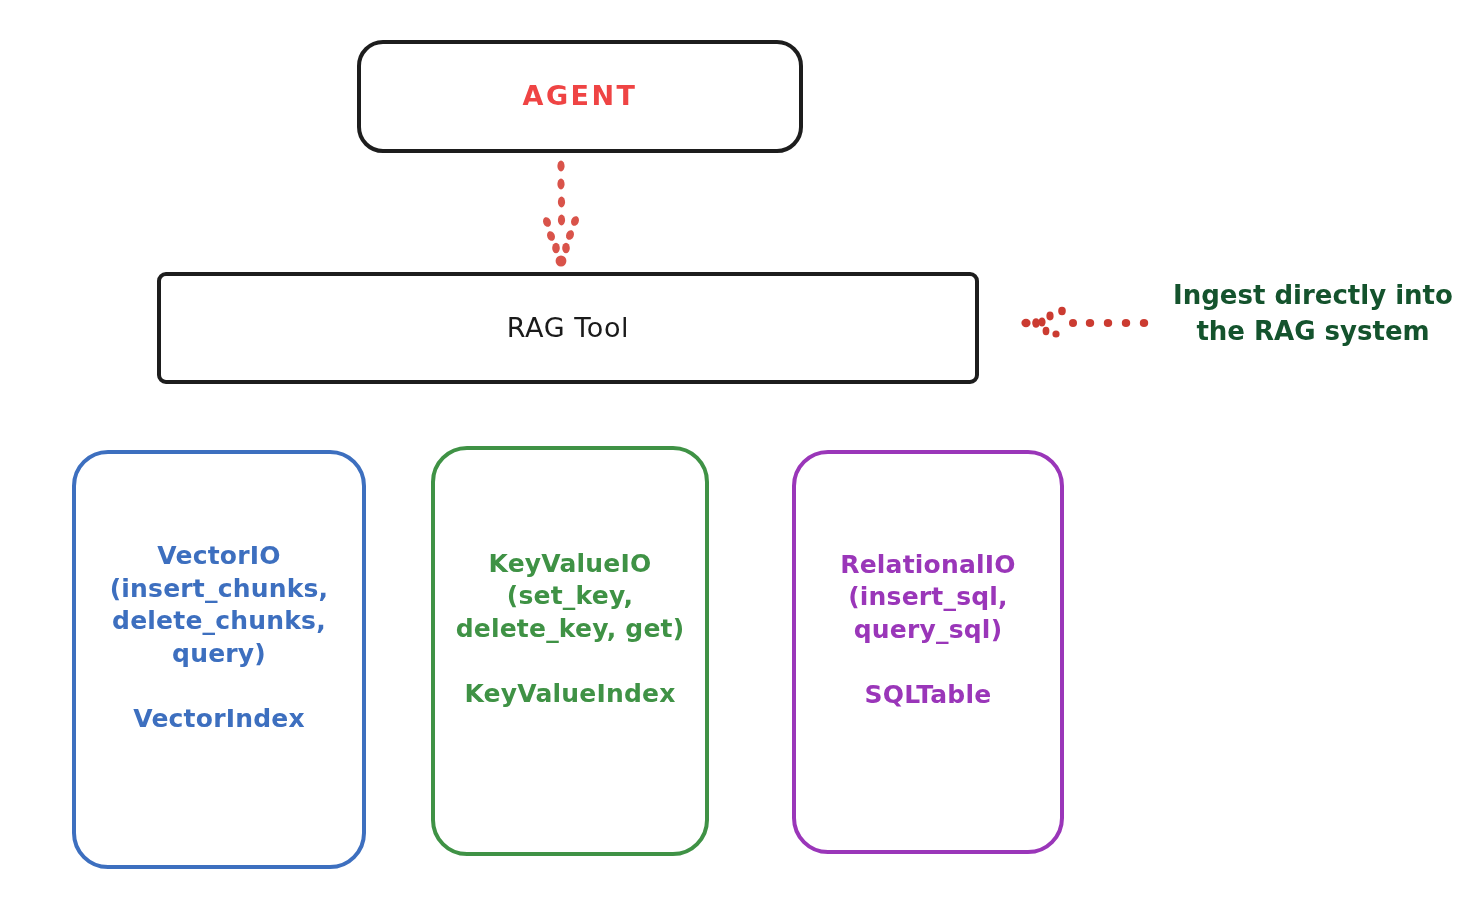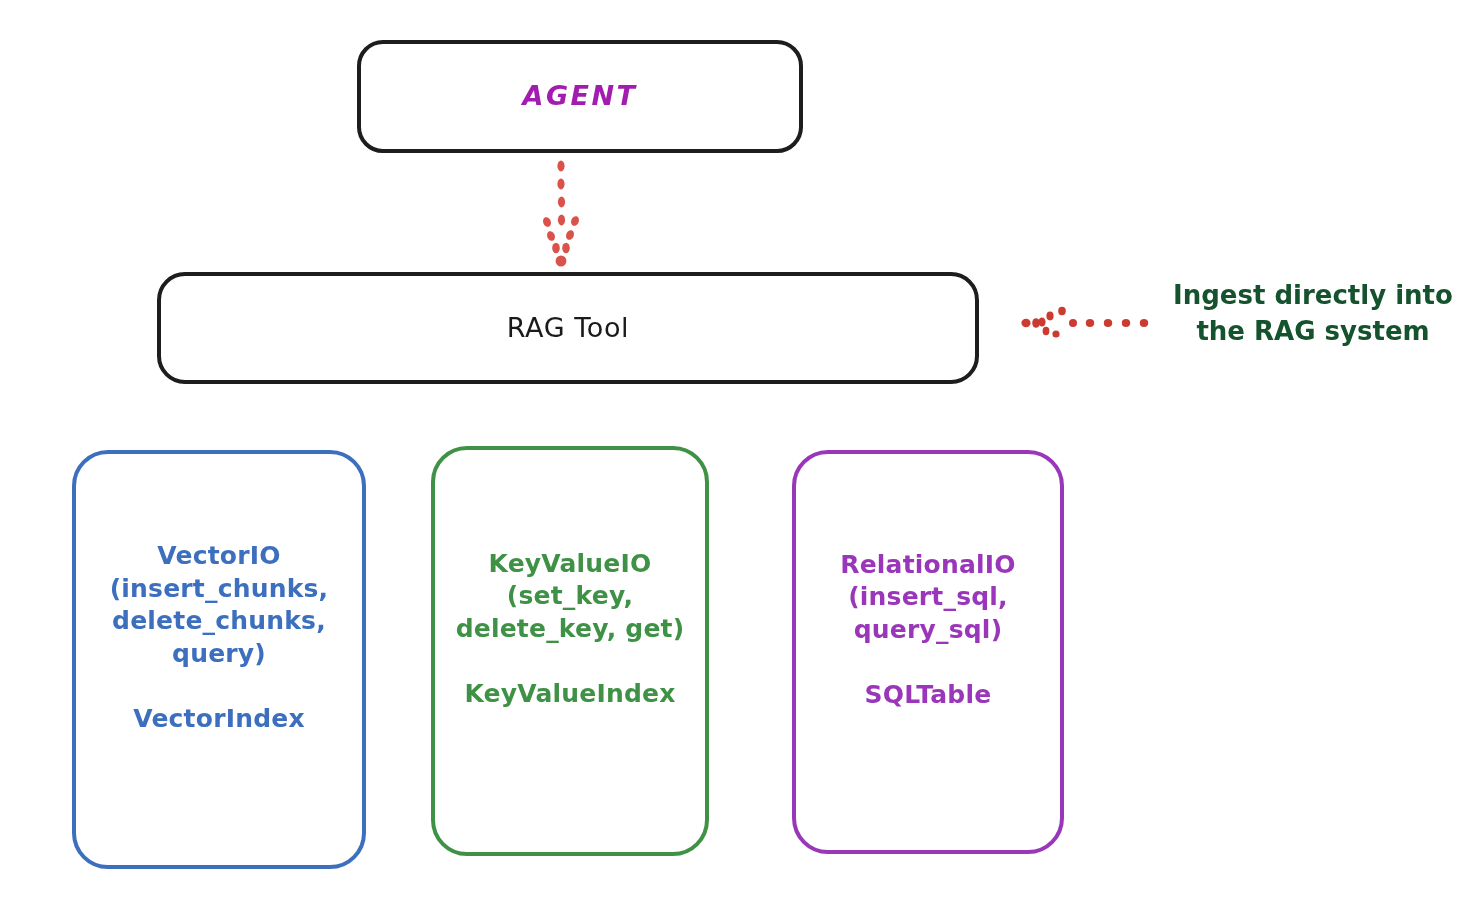--- a/index.html
+++ b/index.html
@@ -44,36 +44,35 @@
   
   #agent-node {
     left: 357px;
     top: 40px;
     width: 446px;
     height: 113px;
     border: 4.5px solid #1d1d1d;
     border-radius: 26px;
   }
   #agent-node .node-label {
-    color: #a21caf;
+    color: #ef4444;
     font-size: 27px;
-    font-style: italic;
     font-weight: 700;
     letter-spacing: 2.5px;
     font-family: "DejaVu Sans", sans-serif;
   }
 
   
   #ragtool-node {
     left: 157px;
     top: 272px;
     width: 822px;
     height: 112px;
     border: 4.5px solid #1d1d1d;
-    border-radius: 28px;
+    border-radius: 9px;
   }
   #ragtool-node .node-label {
     color: #1a1a1a;
     font-size: 27px;
     font-weight: 500;
     letter-spacing: 0.6px;
   }
 
   
   .store-node {

